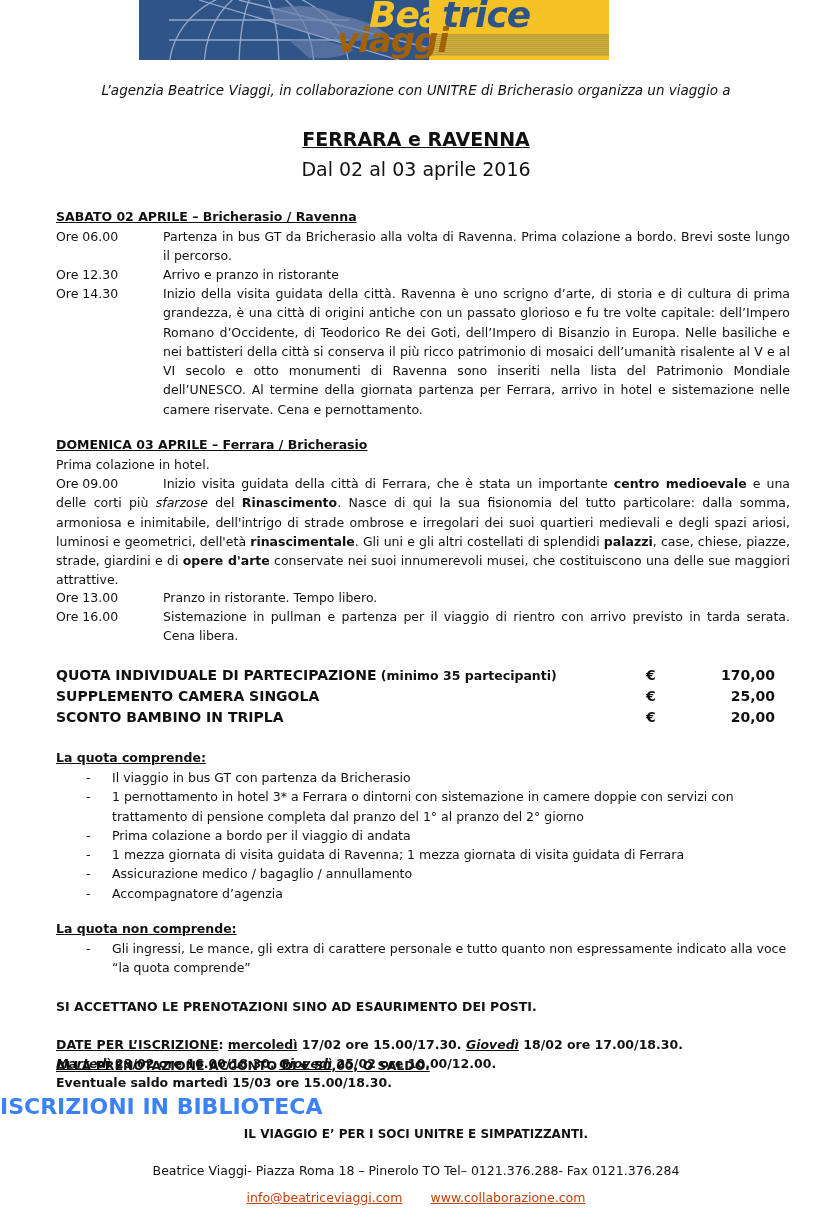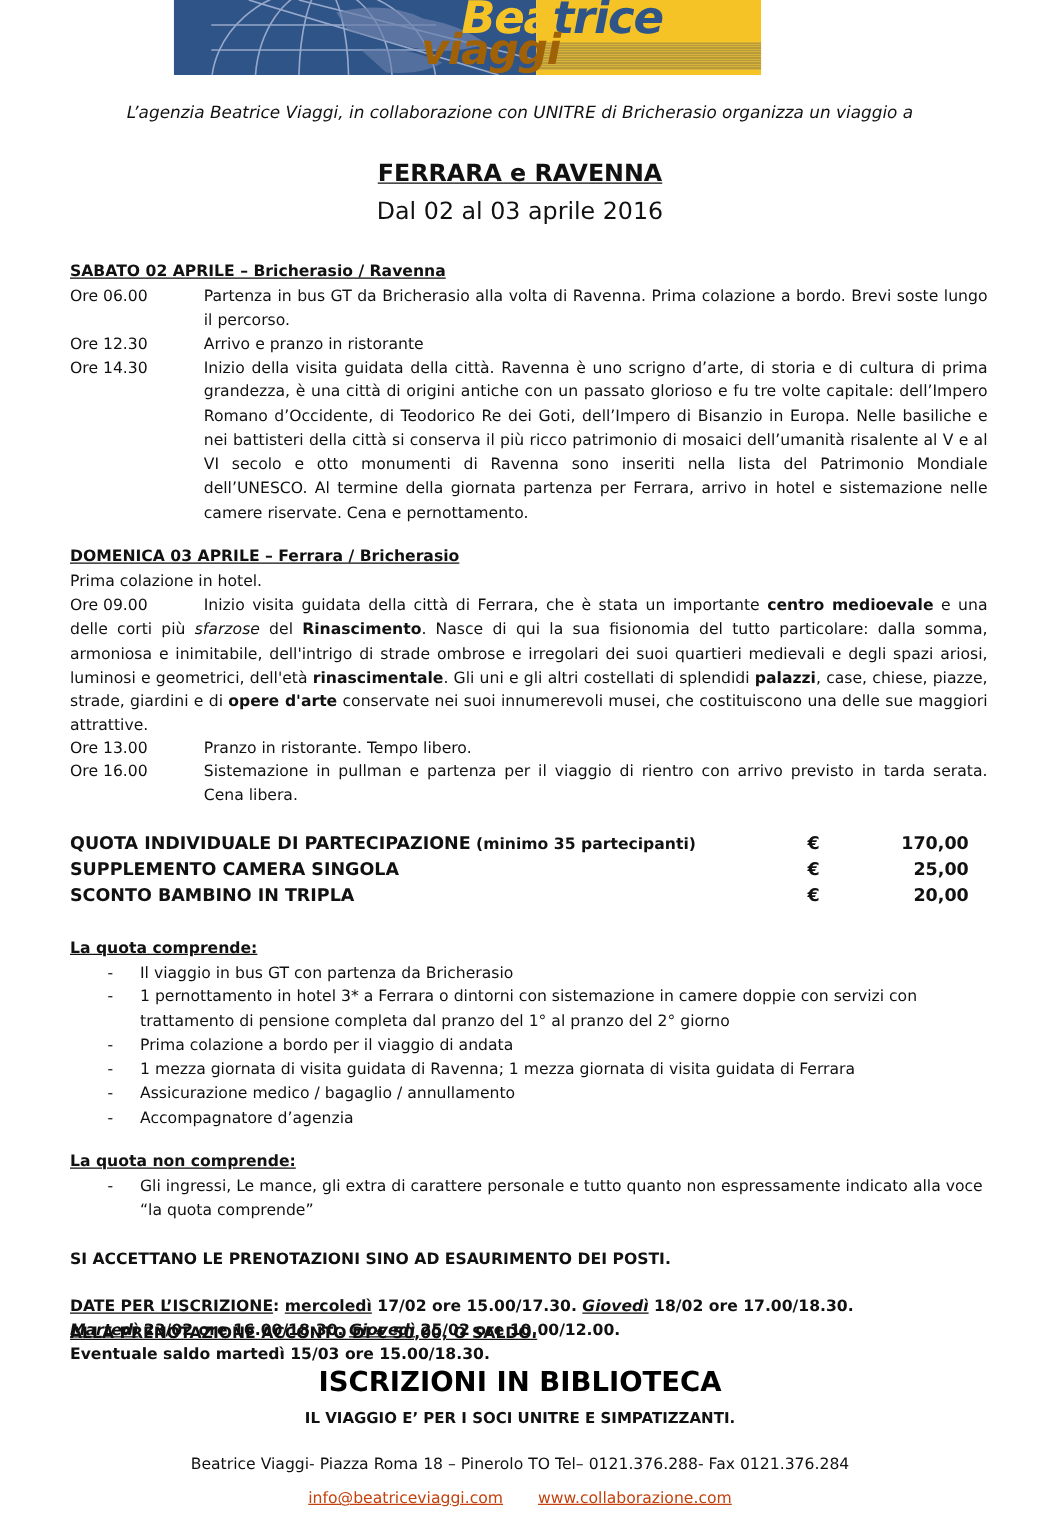--- a/index.html
+++ b/index.html
@@ -40,21 +40,21 @@
 
   .sec-head { position: absolute; left: 56px; font-weight: bold; text-decoration: underline; font-size: 12.5px; }
   .bullets { position: absolute; left: 56px; width: 734px; margin: 0; padding: 0; list-style: none; font-size: 12.5px; line-height: 19.3px; }
   .bullets li { position: relative; padding-left: 56px; }
   .bullets li .dash { position: absolute; left: 30px; top: 0; }
 
   .note { position: absolute; left: 56px; font-weight: bold; font-size: 12.5px; line-height: 19.3px; }
   .u { text-decoration: underline; }
   .ui { text-decoration: underline; font-style: italic; }
 
-  .iscrizioni { left: 0; width: 832px; top: 1094px; text-align: center; color: #000000; font-weight: bold; font-size: 22px; }
+  .iscrizioni { left: 0; width: 832px; top: 1094px; text-align: left; color: #3b82f6; font-weight: bold; font-size: 22px; }
   .soci { left: 0; width: 832px; top: 1127px; text-align: center; font-weight: bold; font-size: 12px; }
   .address { left: 0; width: 832px; top: 1163px; text-align: center; font-size: 12.5px; }
   .links { left: 0; width: 832px; top: 1190px; text-align: center; font-size: 12.5px; }
   .links a { color: #c2410c; text-decoration: underline; margin: 0 12px; }
 </style>
 </head>
 <body>
 
 <div id="logo" class="abs">
   <div class="blue"></div>

